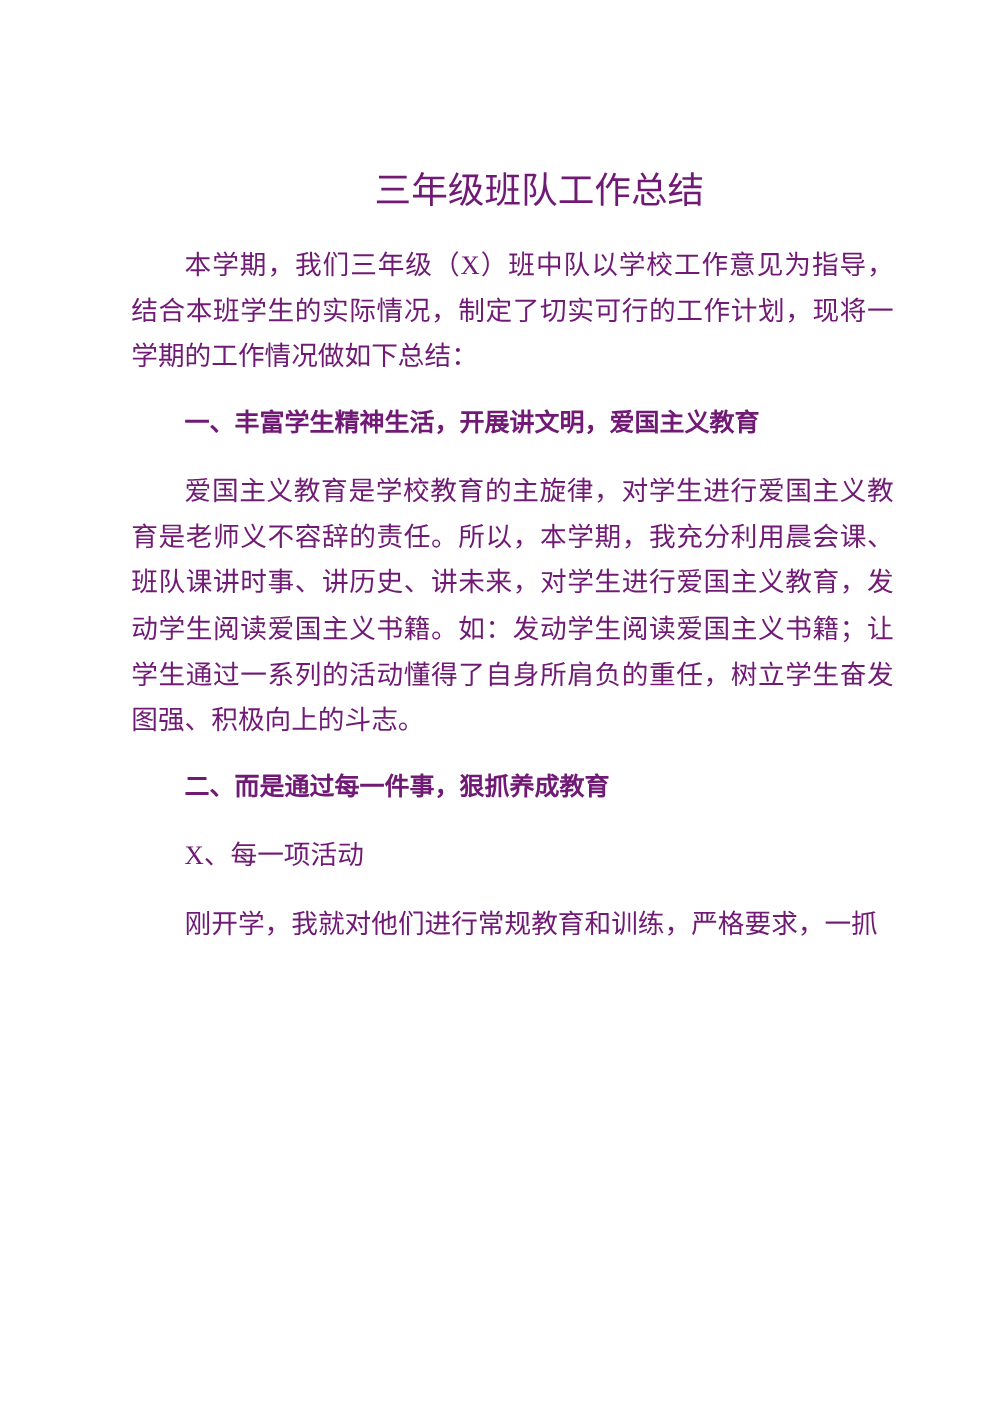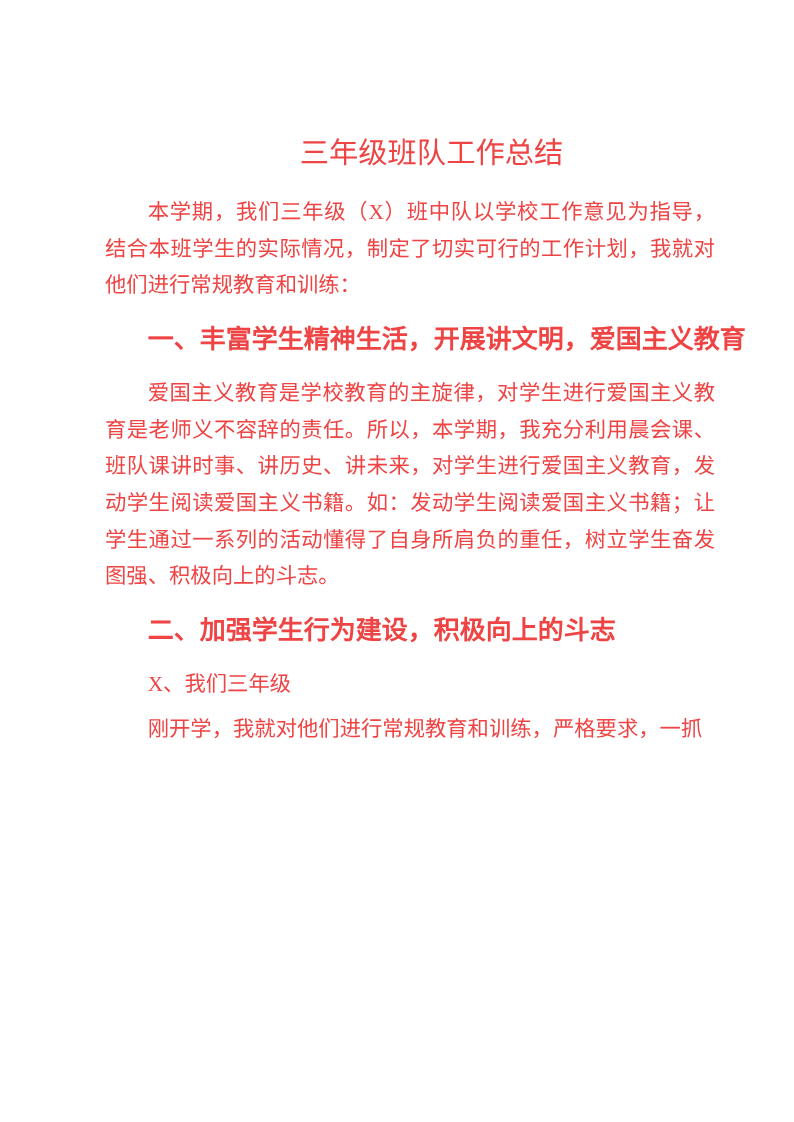--- a/index.html
+++ b/index.html
@@ -6,21 +6,21 @@
     
     * { margin: 0; padding: 0; box-sizing: border-box; }
     html, body { background: #ffffff; }
 
     .page {
       position: relative;
       width: 794px;
       height: 1122px;
       margin: 0 auto;
       background: #ffffff;
-      color: #ef4444;
+      color: #701a75;
       overflow: hidden;
       font-family: "Liberation Serif", "DejaVu Serif", serif;
     }
 
     .content {
       position: absolute;
       left: 105px;
       top: 0;
       width: 610px;
     }
@@ -46,52 +46,52 @@
       font-family: "Liberation Serif", "DejaVu Serif", serif;
       text-align: justify;
       text-justify: inter-ideograph;
       text-indent: 42.7px;   
       margin-top: 17px;
     }
 
     .sec-heading {
       font-family: "Liberation Sans", "DejaVu Sans", sans-serif;
       font-weight: 700;
-      font-size: 26px;
+      font-size: 20px;
       line-height: 36.7px;
       text-indent: 42.7px;
       margin-top: 17px;
       white-space: nowrap;
     }
 
     .sub-heading {
       font-family: "Liberation Serif", "DejaVu Serif", serif;
       font-weight: 400;
       text-indent: 42.7px;
       margin-top: 17px;
       white-space: nowrap;
     }
 
-    .tight { margin-top: 9px; }
+    .tight { margin-top: 19px; }
   </style>
 </head>
 <body>
 
 <div class="page">
   <div class="content">
 
     <h1 class="doc-title">三年级班队工作总结</h1>
 
-    <p class="body-text para">本学期，我们三年级（X）班中队以学校工作意见为指导，结合本班学生的实际情况，制定了切实可行的工作计划，我就对他们进行常规教育和训练：</p>
+    <p class="body-text para">本学期，我们三年级（X）班中队以学校工作意见为指导，结合本班学生的实际情况，制定了切实可行的工作计划，现将一学期的工作情况做如下总结：</p>
 
     <h2 class="sec-heading">一、丰富学生精神生活，开展讲文明，爱国主义教育</h2>
 
     <p class="body-text para">爱国主义教育是学校教育的主旋律，对学生进行爱国主义教育是老师义不容辞的责任。所以，本学期，我充分利用晨会课、班队课讲时事、讲历史、讲未来，对学生进行爱国主义教育，发动学生阅读爱国主义书籍。如：发动学生阅读爱国主义书籍；让学生通过一系列的活动懂得了自身所肩负的重任，树立学生奋发图强、积极向上的斗志。</p>
 
-    <h2 class="sec-heading">二、加强学生行为建设，积极向上的斗志</h2>
+    <h2 class="sec-heading">二、而是通过每一件事，狠抓养成教育</h2>
 
 
-    <p class="body-text sub-heading">X、我们三年级</p>
+    <p class="body-text sub-heading">X、每一项活动</p>
 
     <p class="body-text para tight">刚开学，我就对他们进行常规教育和训练，严格要求，一抓</p>
 
   </div>
 </div>
 
 </body></html>

